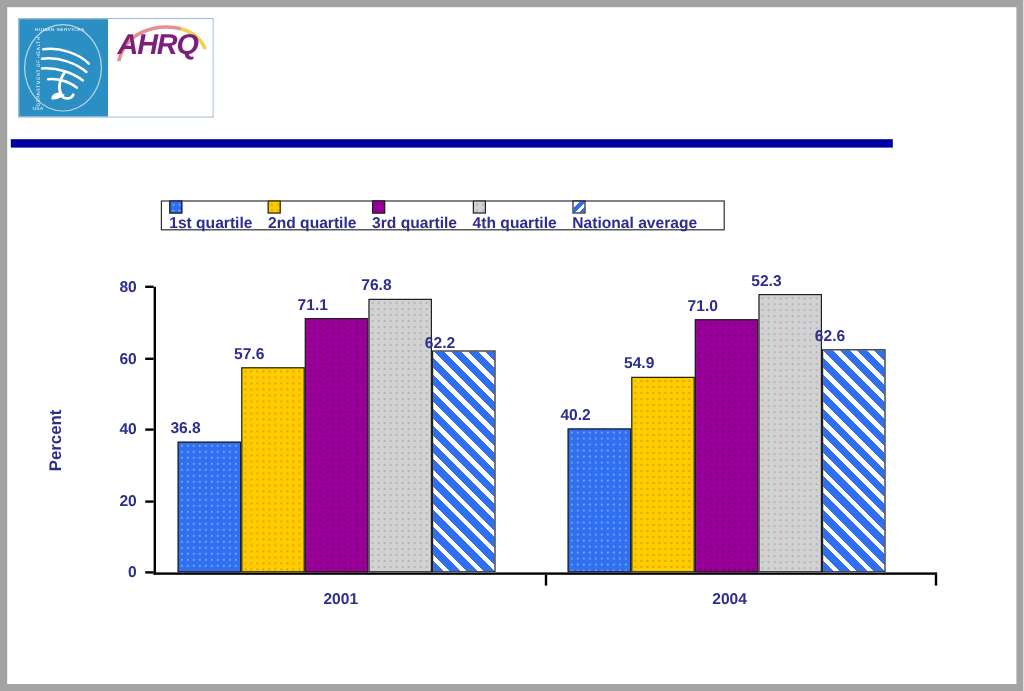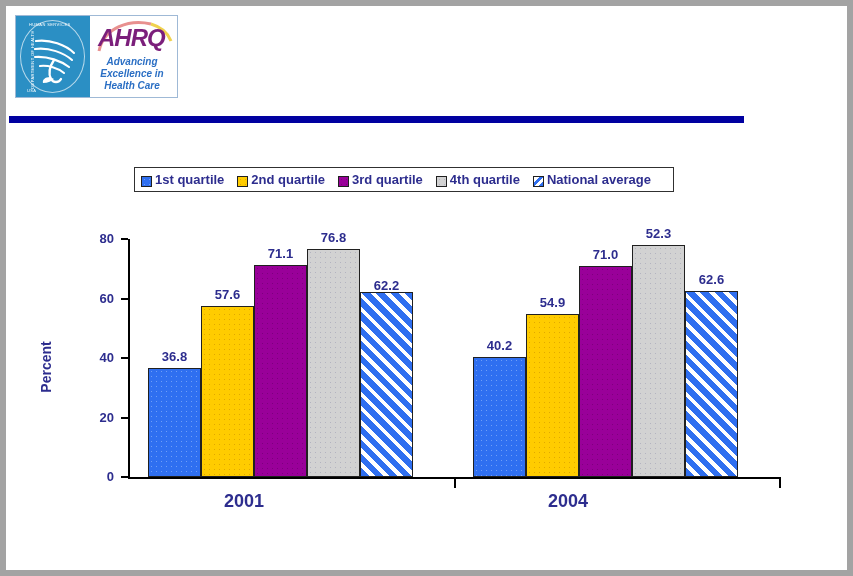--- a/index.html
+++ b/index.html
@@ -130,23 +130,24 @@
     height: 25px;
     border: 1px solid #303030;
     background: #ffffff;
     display: flex;
     align-items: center;
     padding: 0 6px;
     box-sizing: border-box;
   }
   .legend-item {
     display: flex;
-    align-items: flex-end;
+    align-items: flex-start;
     margin-right: 13px;
     white-space: nowrap;
+    flex-direction: column;
   }
   .legend-item:last-child { margin-right: 16px; }
   .legend-swatch {
     width: 11px; height: 11px;
     border: 1px solid #202020;
     box-sizing: border-box;
     margin-right: 3px;
     flex: 0 0 auto;
   }
   .legend-label {
@@ -215,21 +216,22 @@
   #end-tick {
     position: absolute;
     left: 773px; top: 473px;
     width: 2px; height: 9px;
     background: #000000;
   }
   .x-group-label {
     position: absolute;
     top: 485px;
     width: 120px;
-    font-size: 18px;
+    text-align: center;
+    font-size: 13px;
     font-weight: bold;
     color: #2d2d8e;
     font-family: "Liberation Sans", sans-serif;
   }
 
   .bar {
     position: absolute;
     bottom: 0;
     border: 1px solid #202020;
     box-sizing: border-box;
@@ -237,21 +239,21 @@
   .bar-wrap {
     position: absolute;
     left: 122px; top: 233px;
     width: 653px; height: 238px;
   }
   .bar-label {
     position: absolute;
     font-size: 13px;
     font-weight: bold;
     color: #2d2d8e;
-    text-align: center;
+    text-align: left;
     font-family: "Liberation Sans", sans-serif;
     white-space: nowrap;
   }
 
   
   .fill-q1 {
     background-color: #2f6ff0;
     background-image: radial-gradient(#6f9ef7 0.8px, transparent 0.9px);
     background-size: 5px 5px;
   }
@@ -323,23 +325,20 @@
           <path d="M22 47 C17 47, 14 50, 15 53 C20 53, 24 51, 26 49 Z" fill="#ffffff"></path>
         </svg>
       </div>
 
       <div id="ahrq-block">
         <svg id="ahrq-arc" viewBox="0 0 78 34">
           <path d="M3 32 C8 8, 34 0, 55 5" fill="none" stroke="#e8908f" stroke-width="3"></path>
           <path d="M55 5 C65 8, 72 14, 75 22" fill="none" stroke="#f0d24e" stroke-width="3"></path>
         </svg>
         <div id="ahrq-word">AHRQ</div>
-        <div id="ahrq-tag" style="white-space: pre-line;">Advancing
-Excellence in
-Health Care</div>
       </div>
     </div>
 
   </div>
 
   <div id="blue-rule"></div>
 
   <div id="legend">
     <div class="legend-item">
       <span class="legend-swatch fill-q1"></span>

